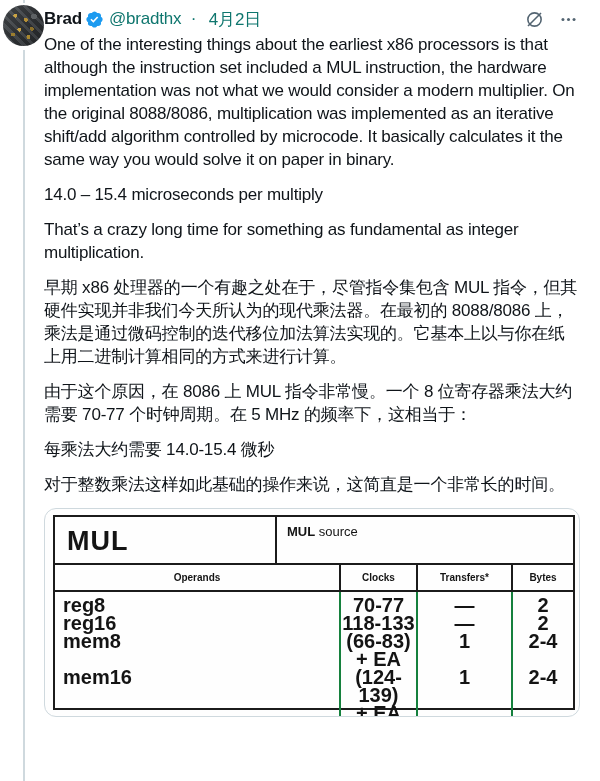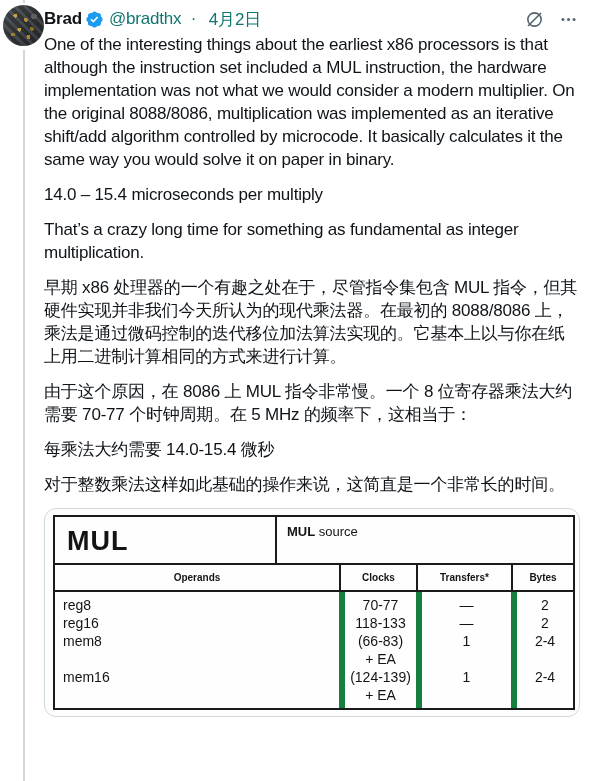--- a/index.html
+++ b/index.html
@@ -50,23 +50,23 @@
     position:absolute;left:8px;top:6px;width:522px;box-sizing:border-box;
     border:2px solid #1b1b1b;color:#141414;
   }
   .t-row1{display:grid;grid-template-columns:220px 1fr;border-bottom:2px solid #1b1b1b;height:48px;box-sizing:border-box;}
   .cell-mul{font-size:27px;font-weight:700;letter-spacing:1px;padding:9px 0 0 12px;}
   .cell-src{border-left:2px solid #1b1b1b;padding:5px 0 0 10px;font-size:13px;line-height:19px;}
   .cell-src .b{font-weight:700;}
   .t-row2{display:grid;grid-template-columns:284px 77px 95px 1fr;border-bottom:2px solid #1b1b1b;height:27px;box-sizing:border-box;align-items:center;font-weight:700;font-size:10px;text-align:center;}
   .t-row2 .hcell{height:100%;display:flex;align-items:center;justify-content:center;box-sizing:border-box;}
   .t-row2 .hcell + .hcell{border-left:2px solid #1b1b1b;}
-  .t-data{display:grid;grid-template-columns:284px 77px 95px 1fr;height:116px;box-sizing:border-box;font-size:14px;font-weight:400;}
+  .t-data{display:grid;grid-template-columns:284px 77px 95px 1fr;height:116px;box-sizing:border-box;font-size:20px;font-weight:700;}
   .t-data .dcol{box-sizing:border-box;padding-top:4px;text-align:center;}
-  .t-data .dcol + .dcol{border-left:6px solid #15803d;}
+  .t-data .dcol + .dcol{border-left:2px solid #15803d;}
   .t-data .dcol.left{text-align:left;padding-left:8px;}
   .tl{min-height:18px;line-height:18px;}
   svg{display:block;}
 </style>
 </head>
 <body>
 
 <div class="thread-seg-top"></div>
 <div class="avatar"></div>
 <div class="thread-seg-bottom"></div>

